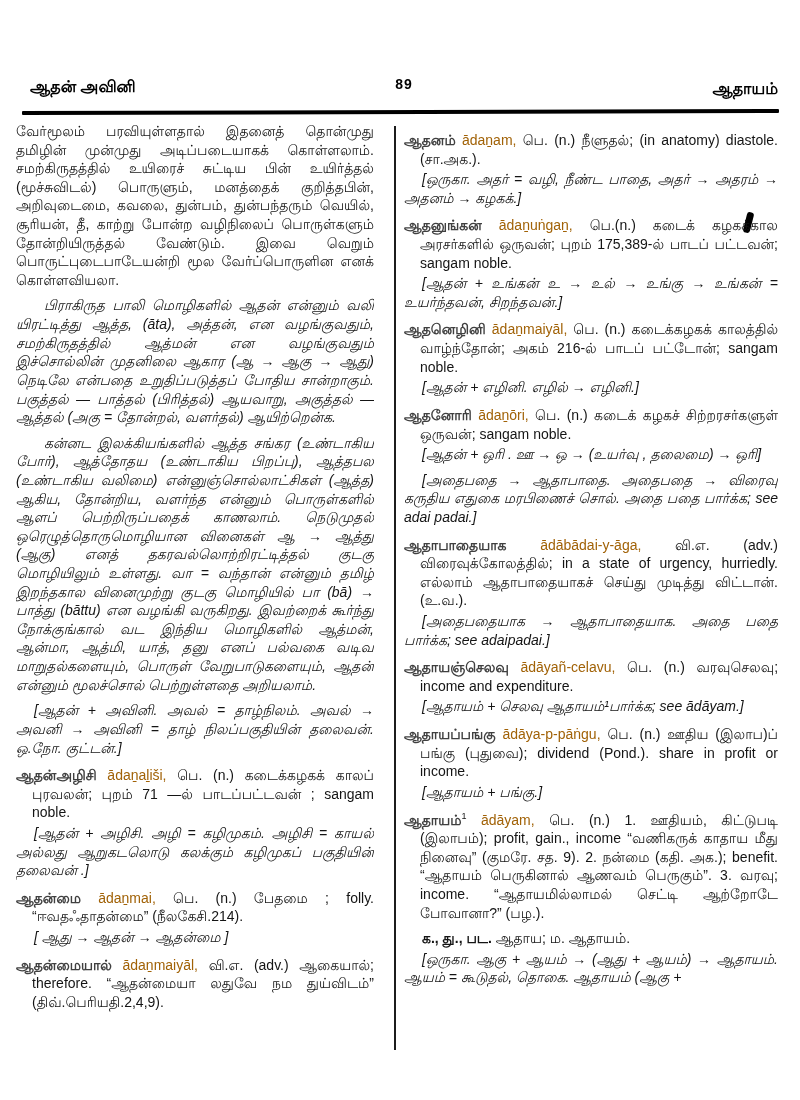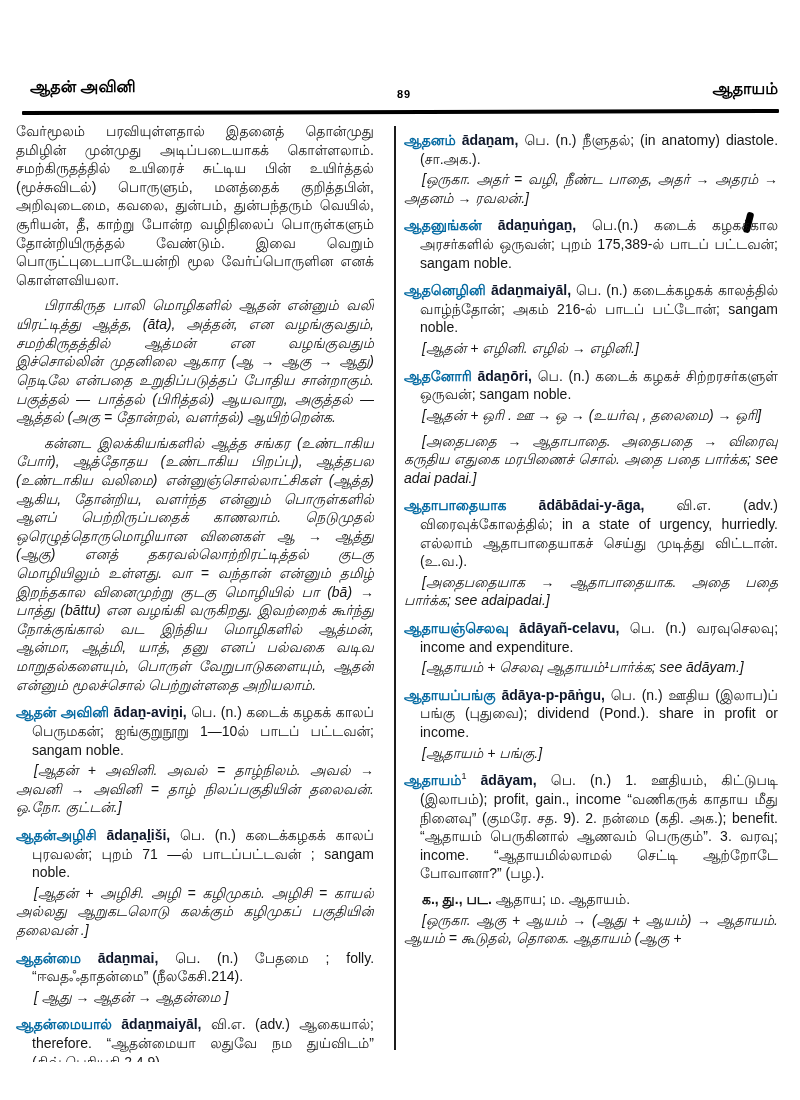--- a/index.html
+++ b/index.html
@@ -6,42 +6,42 @@
   .page{
     position:relative;width:800px;height:1100px;background:#ffffff;
     font-family:"Liberation Sans","DejaVu Sans",sans-serif;
     color:#141414;overflow:hidden;margin:0 auto;padding-left:12px;
   }
   .running-head{
     position:absolute;top:76px;left:30px;width:748px;height:24px;
     font-weight:bold;font-size:16px;color:#000;
   }
   .rh-left{position:absolute;left:0;top:2px;}
-  .rh-center{position:absolute;left:50%;transform:translateX(-50%);top:12px;font-size:11px;letter-spacing:1px;}
+  .rh-center{position:absolute;left:50%;transform:translateX(-50%);top:0;font-size:14px;letter-spacing:1px;}
   .rh-right{position:absolute;right:0;top:4px;}
   .rule{
     position:absolute;top:110px;left:22px;width:757px;height:4px;background:#000;
     transform:rotate(-0.15deg);border-radius:1px;
   }
   .divider{position:absolute;left:394px;top:126px;width:2px;height:924px;background:#1c1c1c;}
   .ink-mark{
     position:absolute;left:745px;top:212px;width:7px;height:21px;background:#000;
     border-radius:3px;transform:rotate(14deg);
   }
   .col{
     position:absolute;top:122px;font-size:14px;line-height:1.33;
     text-align:justify;height:940px;overflow:hidden;
   }
   .col-left{left:16px;width:358px;}
   .col-right{left:404px;width:374px;}
   .prose{margin:0 0 7px 0;}
   .prose.ind{text-indent:28px;font-style:italic;}
   .entry{margin:9px 0 2px 0;padding-left:16px;text-indent:-16px;}
-  .hw{font-weight:bold;color:#0369a1;}
-  .tr{color:#0f172a;font-weight:bold;}
+  .hw{font-weight:bold;color:#404040;}
+  .tr{color:#a16207;}
   .etym{margin:2px 0 7px 0;font-style:italic;text-indent:18px;}
   .note{margin:7px 0 2px 0;text-indent:18px;}
   .note-b{font-weight:bold;}
   sup{font-size:9px;line-height:0;}
 </style>
 </head>
 <body>
 
 <div class="page">
 
@@ -53,25 +53,20 @@
 
   <div class="rule"></div>
   <div class="divider"></div>
   <div class="ink-mark"></div>
 
   <section class="col col-left">
     <p class="prose">வேர்மூலம் பரவியுள்ளதால் இதனைத் தொன்முது தமிழின் முன்முது அடிப்படையாகக் கொள்ளலாம். சமற்கிருதத்தில் உயிரைச் சுட்டிய பின் உயிர்த்தல் (மூச்சுவிடல்) பொருளும், மனத்தைக் குறித்தபின், அறிவுடைமை, கவலை, துன்பம், துன்பந்தரும் வெயில், சூரியன், தீ, காற்று போன்ற வழிநிலைப் பொருள்களும் தோன்றியிருத்தல் வேண்டும். இவை வெறும் பொருட்புடைபாடேயன்றி மூல வேர்ப்பொருளின எனக் கொள்ளவியலா.</p>
     <p class="prose ind">பிராகிருத பாலி மொழிகளில் ஆதன் என்னும் வலி யிரட்டித்து ஆத்த, (āta), அத்தன், என வழங்குவதும், சமற்கிருதத்தில் ஆத்மன் என வழங்குவதும் இச்சொல்லின் முதனிலை ஆகார (ஆ → ஆகு → ஆது) நெடிலே என்பதை உறுதிப்படுத்தப் போதிய சான்றாகும். பகுத்தல் — பாத்தல் (பிரித்தல்) ஆயவாறு, அகுத்தல் — ஆத்தல் (அகு = தோன்றல், வளர்தல்) ஆயிற்றென்க.</p>
     <p class="prose ind">கன்னட இலக்கியங்களில் ஆத்த சங்கர (உண்டாகிய போர்), ஆத்தோதய (உண்டாகிய பிறப்பு), ஆத்தபல (உண்டாகிய வலிமை) என்னுஞ்சொல்லாட்சிகள் (ஆத்த) ஆகிய, தோன்றிய, வளர்ந்த என்னும் பொருள்களில் ஆளப் பெற்றிருப்பதைக் காணலாம். நெடுமுதல் ஒரெழுத்தொருமொழியான வினைகள் ஆ → ஆத்து (ஆகு) எனத் தகரவல்லொற்றிரட்டித்தல் குடகு மொழியிலும் உள்ளது. வா = வந்தான் என்னும் தமிழ் இறந்தகால வினைமுற்று குடகு மொழியில் பா (bā) → பாத்து (bāttu) என வழங்கி வருகிறது. இவற்றைக் கூர்ந்து நோக்குங்கால் வட இந்திய மொழிகளில் ஆத்மன், ஆன்மா, ஆத்மி, யாத், தனு எனப் பல்வகை வடிவ மாறுதல்களையும், பொருள் வேறுபாடுகளையும், ஆதன் என்னும் மூலச்சொல் பெற்றுள்ளதை அறியலாம்.</p>
 
-    <p class="entry">
-      <span class="hw">ஆதன் அவினி</span>
-      <span class="tr">ādaṉ-aviṉi,</span>
-      <span>பெ. (n.) கடைக் கழகக் காலப் பெருமகன்; ஐங்குறுநூறு 1—10ல் பாடப் பட்டவன்; sangam noble.</span>
-    </p>
     <p class="etym">[ஆதன் + அவினி. அவல் = தாழ்நிலம். அவல் → அவனி → அவினி = தாழ் நிலப்பகுதியின் தலைவன். ஒ.நோ. குட்டன்.]</p>
 
     <p class="entry">
       <span class="hw">ஆதன்அழிசி</span>
       <span class="tr">ādaṉaḻiši,</span>
       <span>பெ. (n.) கடைக்கழகக் காலப் புரவலன்; புறம் 71 —ல் பாடப்பட்டவன் ; sangam noble.</span>
     </p>
     <p class="etym">[ஆதன் + அழிசி. அழி = கழிமுகம். அழிசி = காயல் அல்லது ஆறுகடலொடு கலக்கும் கழிமுகப் பகுதியின் தலைவன் .]</p>
 
     <p class="entry">
@@ -89,27 +84,28 @@
 
   </section>
 
   <section class="col col-right">
 
     <p class="entry">
       <span class="hw">ஆதனம்</span>
       <span class="tr">ādaṉam,</span>
       <span>பெ. (n.) நீளுதல்; (in anatomy) diastole. (சா.அக.).</span>
     </p>
-    <p class="etym">[ஒருகா. அதர் = வழி, நீண்ட பாதை, அதர் → அதரம் → அதனம் → ரவலன்.]</p>
+    <p class="etym">[ஒருகா. அதர் = வழி, நீண்ட பாதை, அதர் → அதரம் → அதனம் → கழகக்.]</p>
 
     <p class="entry">
       <span class="hw">ஆதனுங்கன்</span>
       <span class="tr">ādaṉuṅgaṉ,</span>
       <span>பெ.(n.) கடைக் கழகக்கால அரசர்களில் ஒருவன்; புறம் 175,389-ல் பாடப் பட்டவன்; sangam noble.</span>
     </p>
+    <p class="etym">[ஆதன் + உங்கன் உ → உல் → உங்கு → உங்கன் = உயர்ந்தவன், சிறந்தவன்.]</p>
 
     <p class="entry">
       <span class="hw">ஆதனெழினி</span>
       <span class="tr">ādaṉmaiyāl,</span>
       <span>பெ. (n.) கடைக்கழகக் காலத்தில் வாழ்ந்தோன்; அகம் 216-ல் பாடப் பட்டோன்; sangam noble.</span>
     </p>
     <p class="etym">[ஆதன் + எழினி. எழில் → எழினி.]</p>
 
     <p class="entry">
       <span class="hw">ஆதனோரி</span>

